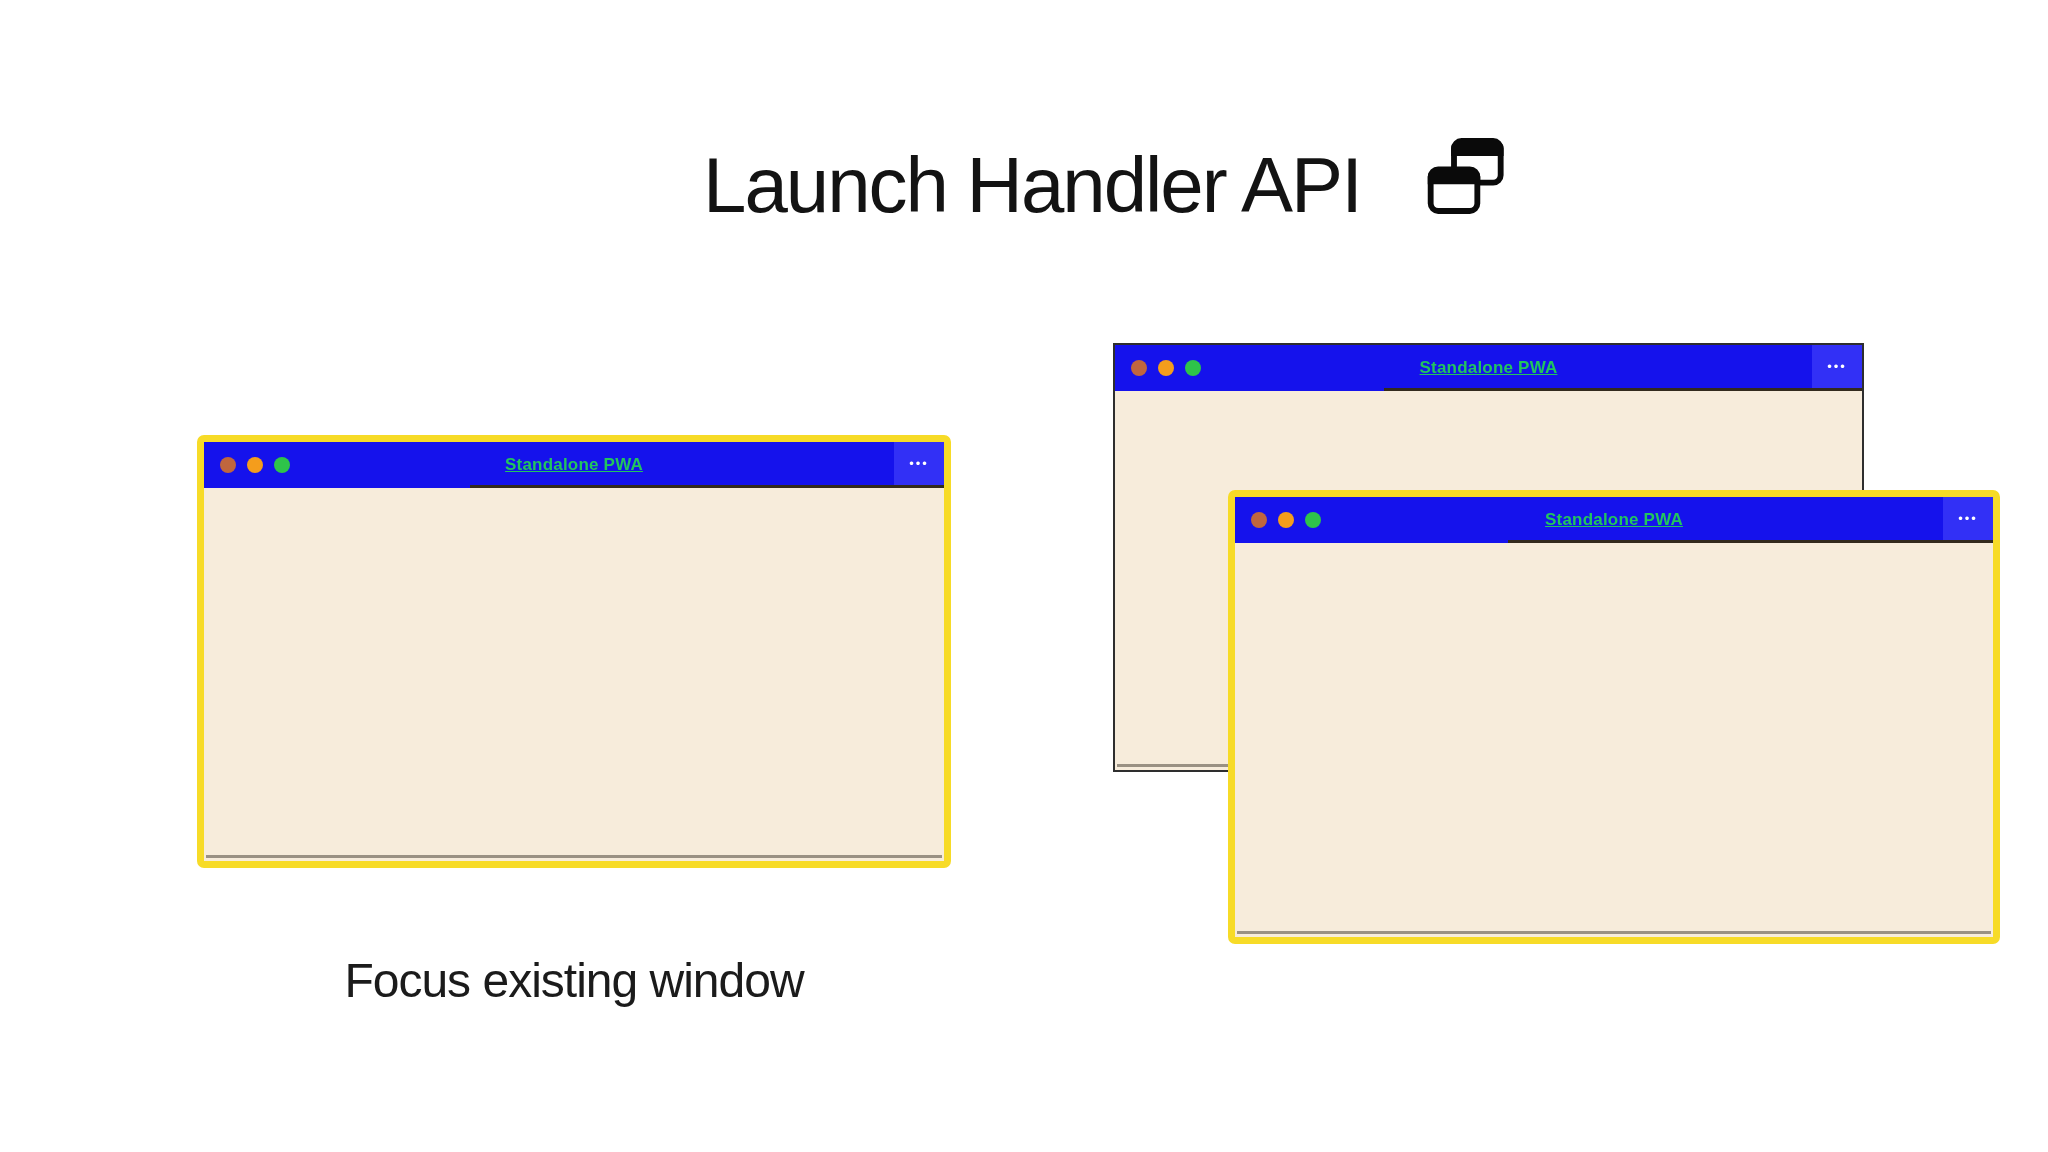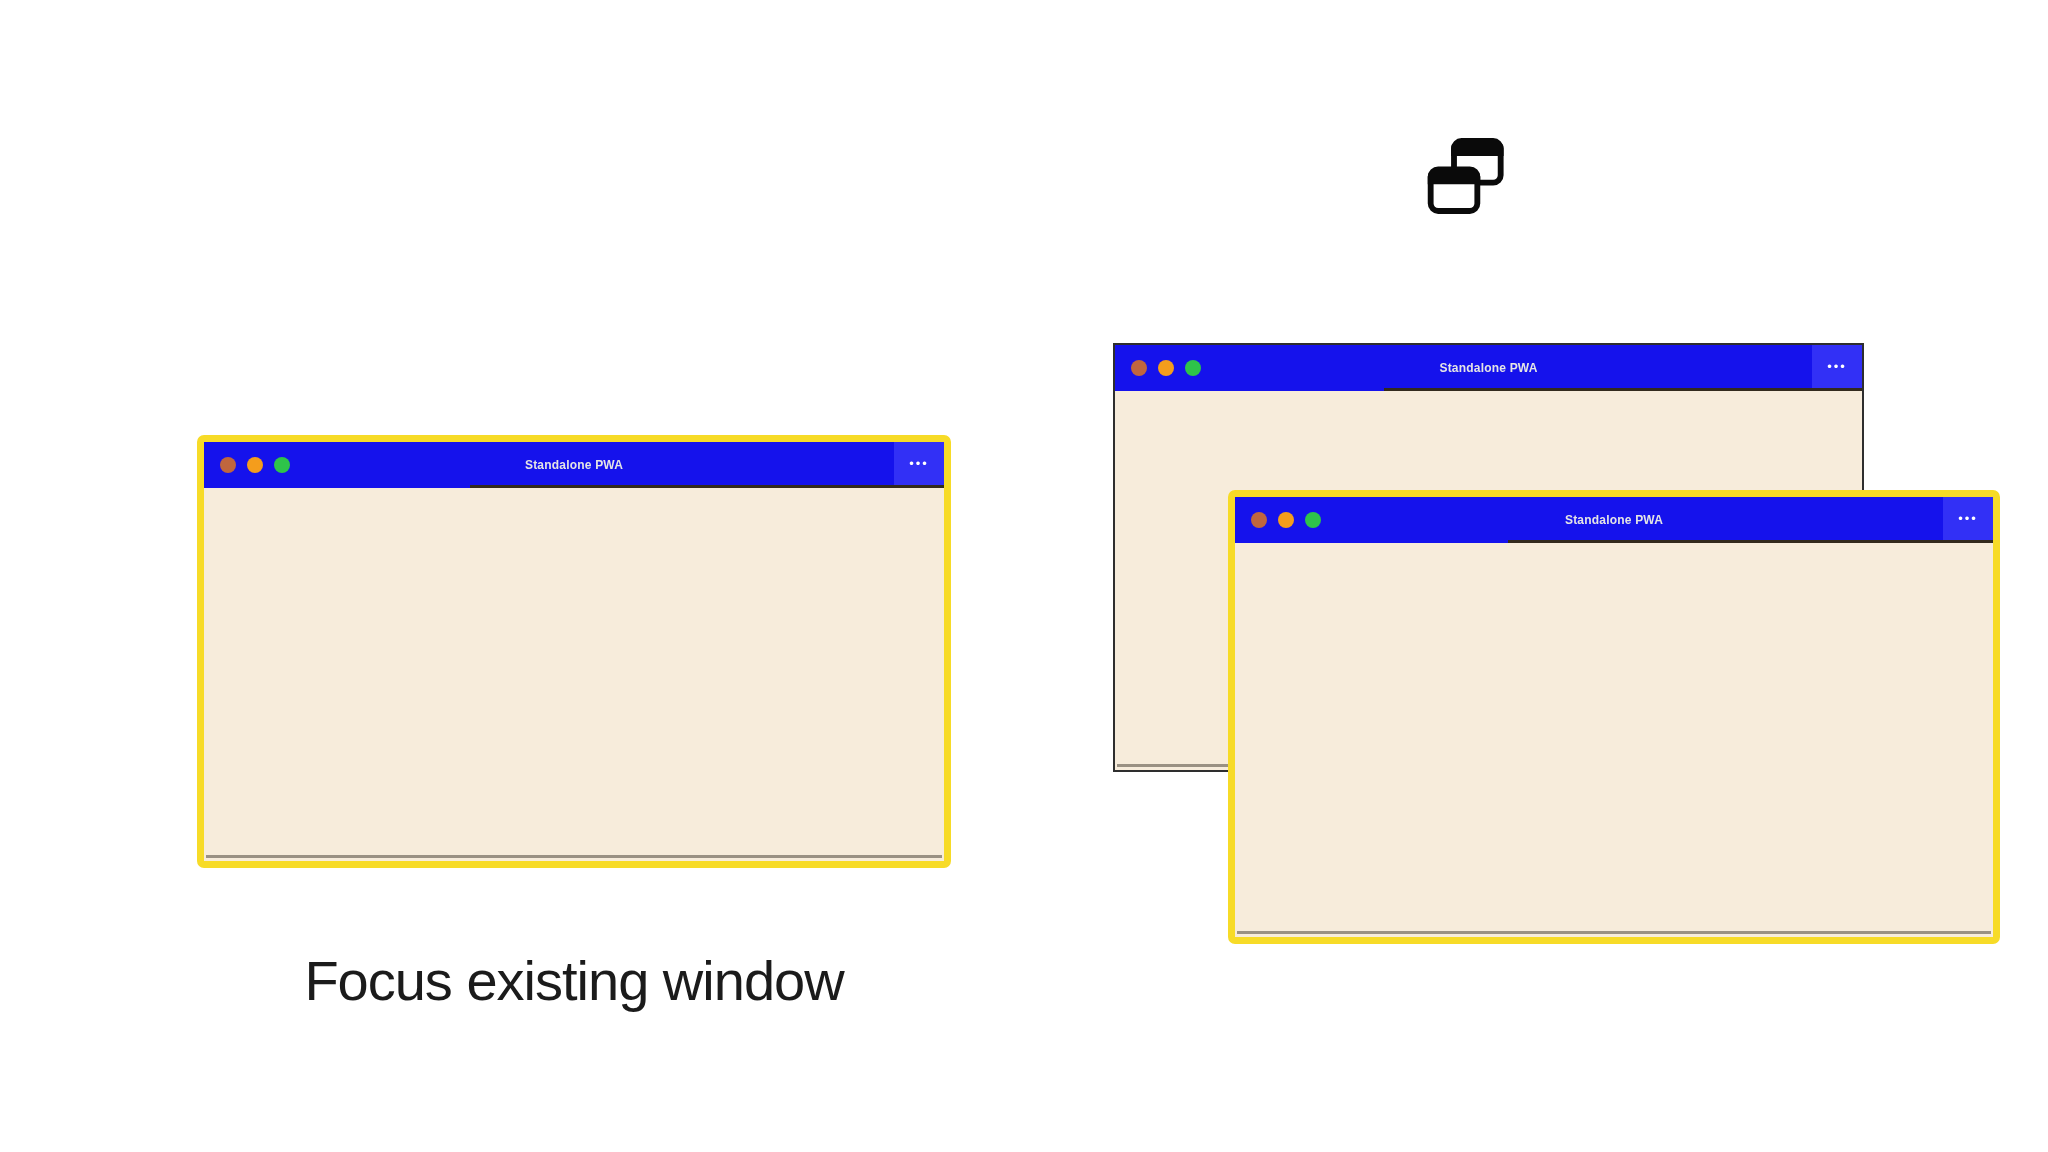--- a/index.html
+++ b/index.html
@@ -57,22 +57,23 @@
     position:relative;z-index:2;
   }
   .dot{width:16px;height:16px;border-radius:50%;}
   .dot-close   {background:#C0663E;}
   .dot-minimize{background:#F49D1C;}
   .dot-zoom    {background:#2EC44A;}
 
   .tb-title{
     position:absolute;left:0;right:0;top:0;bottom:0;
     display:flex;align-items:center;justify-content:center;
-    color:#e5e5e5;font-size:12px;font-weight:bold;letter-spacing:0.2px;
+    color:#22c55e;font-size:17px;font-weight:bold;letter-spacing:0.2px;
     pointer-events:none;
+    text-decoration:underline;
   }
   .menu-box{
     position:absolute;right:0;top:0;bottom:0;width:50px;
     background:#3230F6;
     display:flex;align-items:center;justify-content:center;
     color:#ffffff;
   }
   .menu-glyph{
     font-size:13px;letter-spacing:2px;line-height:13px;
     transform:translateY(-2px);
@@ -83,31 +84,32 @@
     background:#F7ECDB;
   }
   .body-bottom-line{
     position:absolute;left:2px;right:2px;bottom:3px;height:3px;
     background:#9A9183;
   }
 
   
   .caption{
     position:absolute;top:950px;
-    font-size:56px;line-height:62px;letter-spacing:-1px;
+    font-size:48px;line-height:62px;letter-spacing:-1px;
     color:#1b1b1b;text-align:center;white-space:nowrap;
   }
   .caption-left {left:197px; width:754px;}
   .caption-right{left:1228px;width:772px;}
 </style>
 </head>
 <body>
 
 <div class="canvas">
 
+  <div class="header-title">Launch Handler API</div>
   <div class="header-icon">
     <svg viewBox="0 0 96 92" width="80" height="88" aria-hidden="true">
 
       <g>
         <rect x="36" y="4" width="56" height="50" rx="9" fill="#ffffff" stroke="#0a0a0a" stroke-width="7"></rect>
         <path d="M32.5 22 V13 a9 9 0 0 1 9 -9 h45 a9 9 0 0 1 9 9 v9 z" fill="#0a0a0a"></path>
       </g>
 
       <g transform="translate(-28,34)">
         <rect x="36" y="4" width="56" height="50" rx="9" fill="#ffffff" stroke="#0a0a0a" stroke-width="7"></rect>

